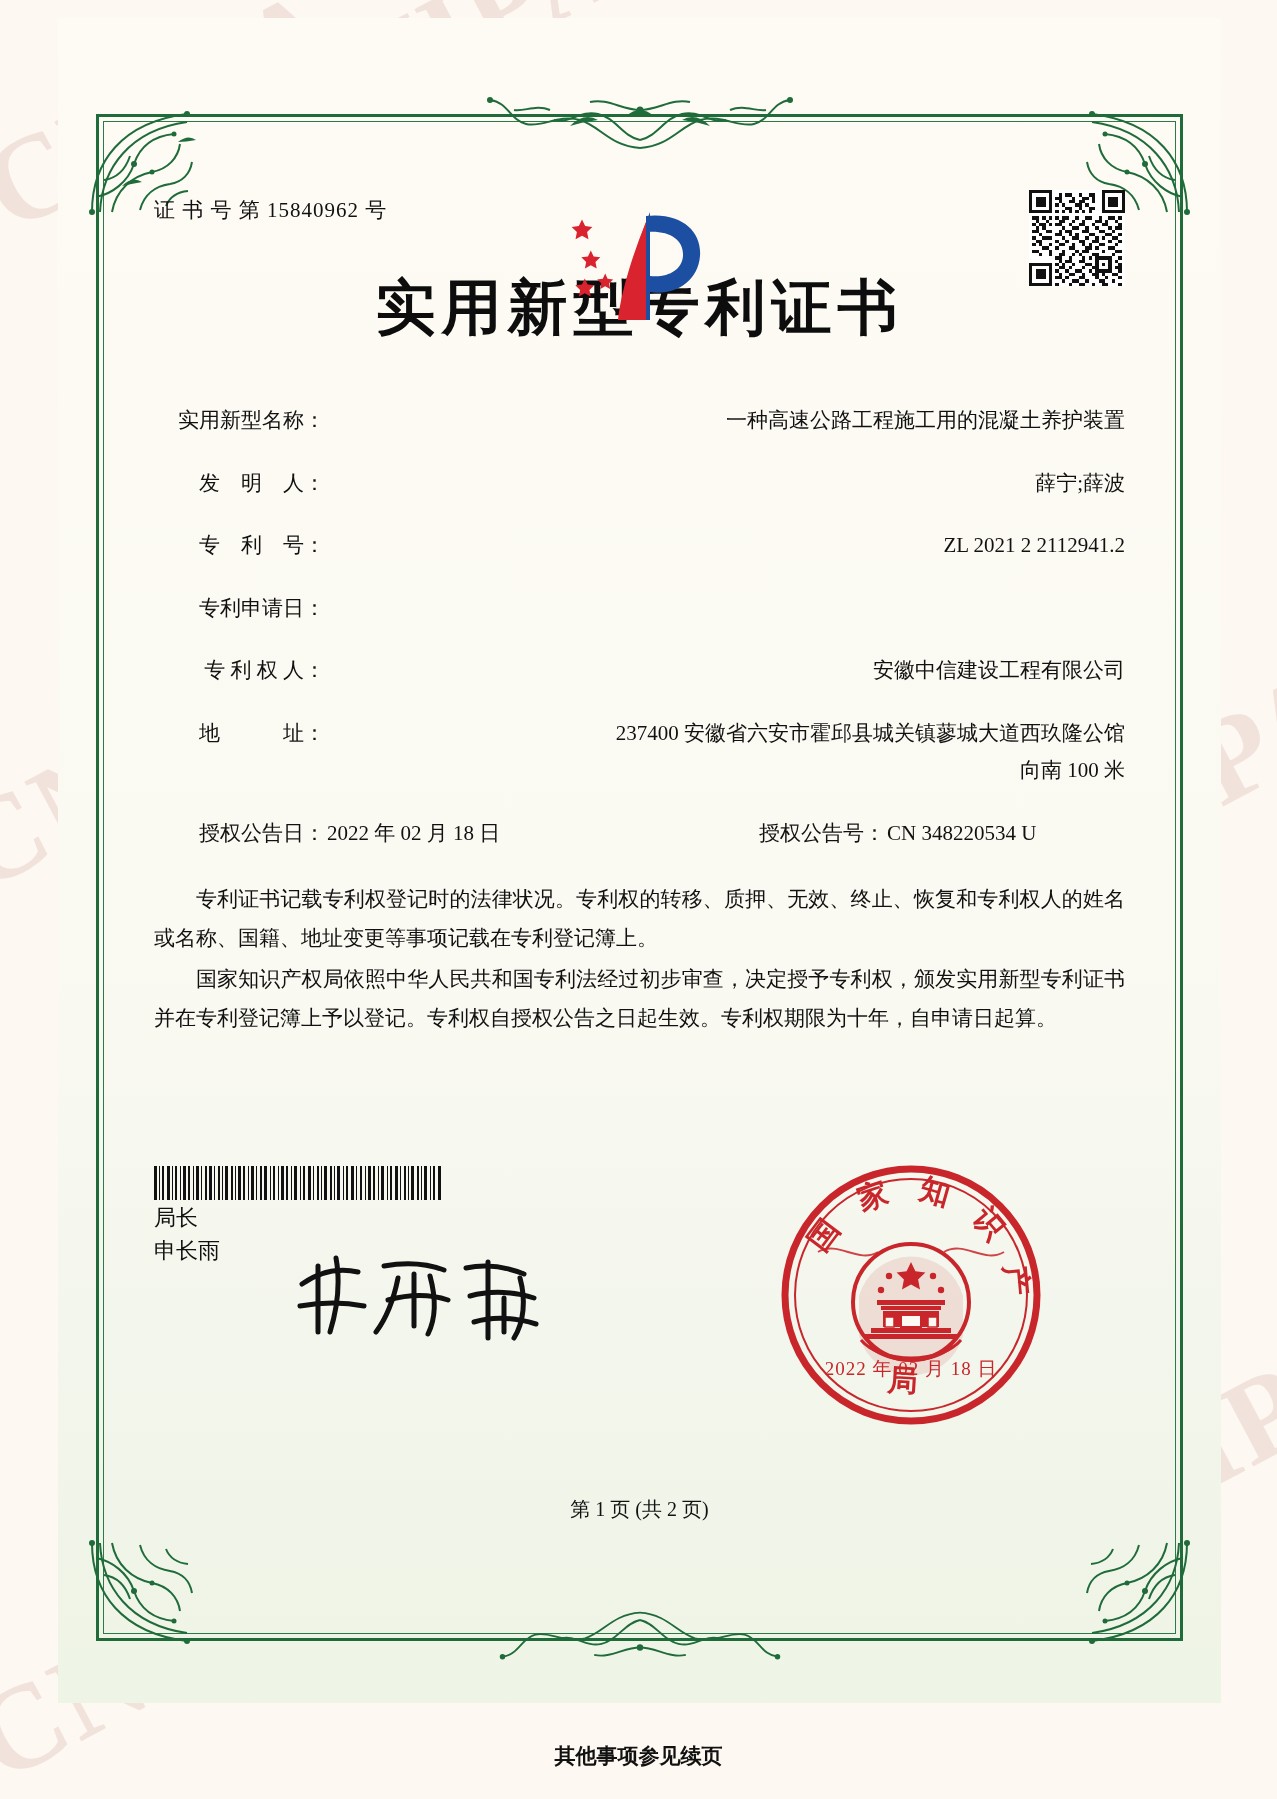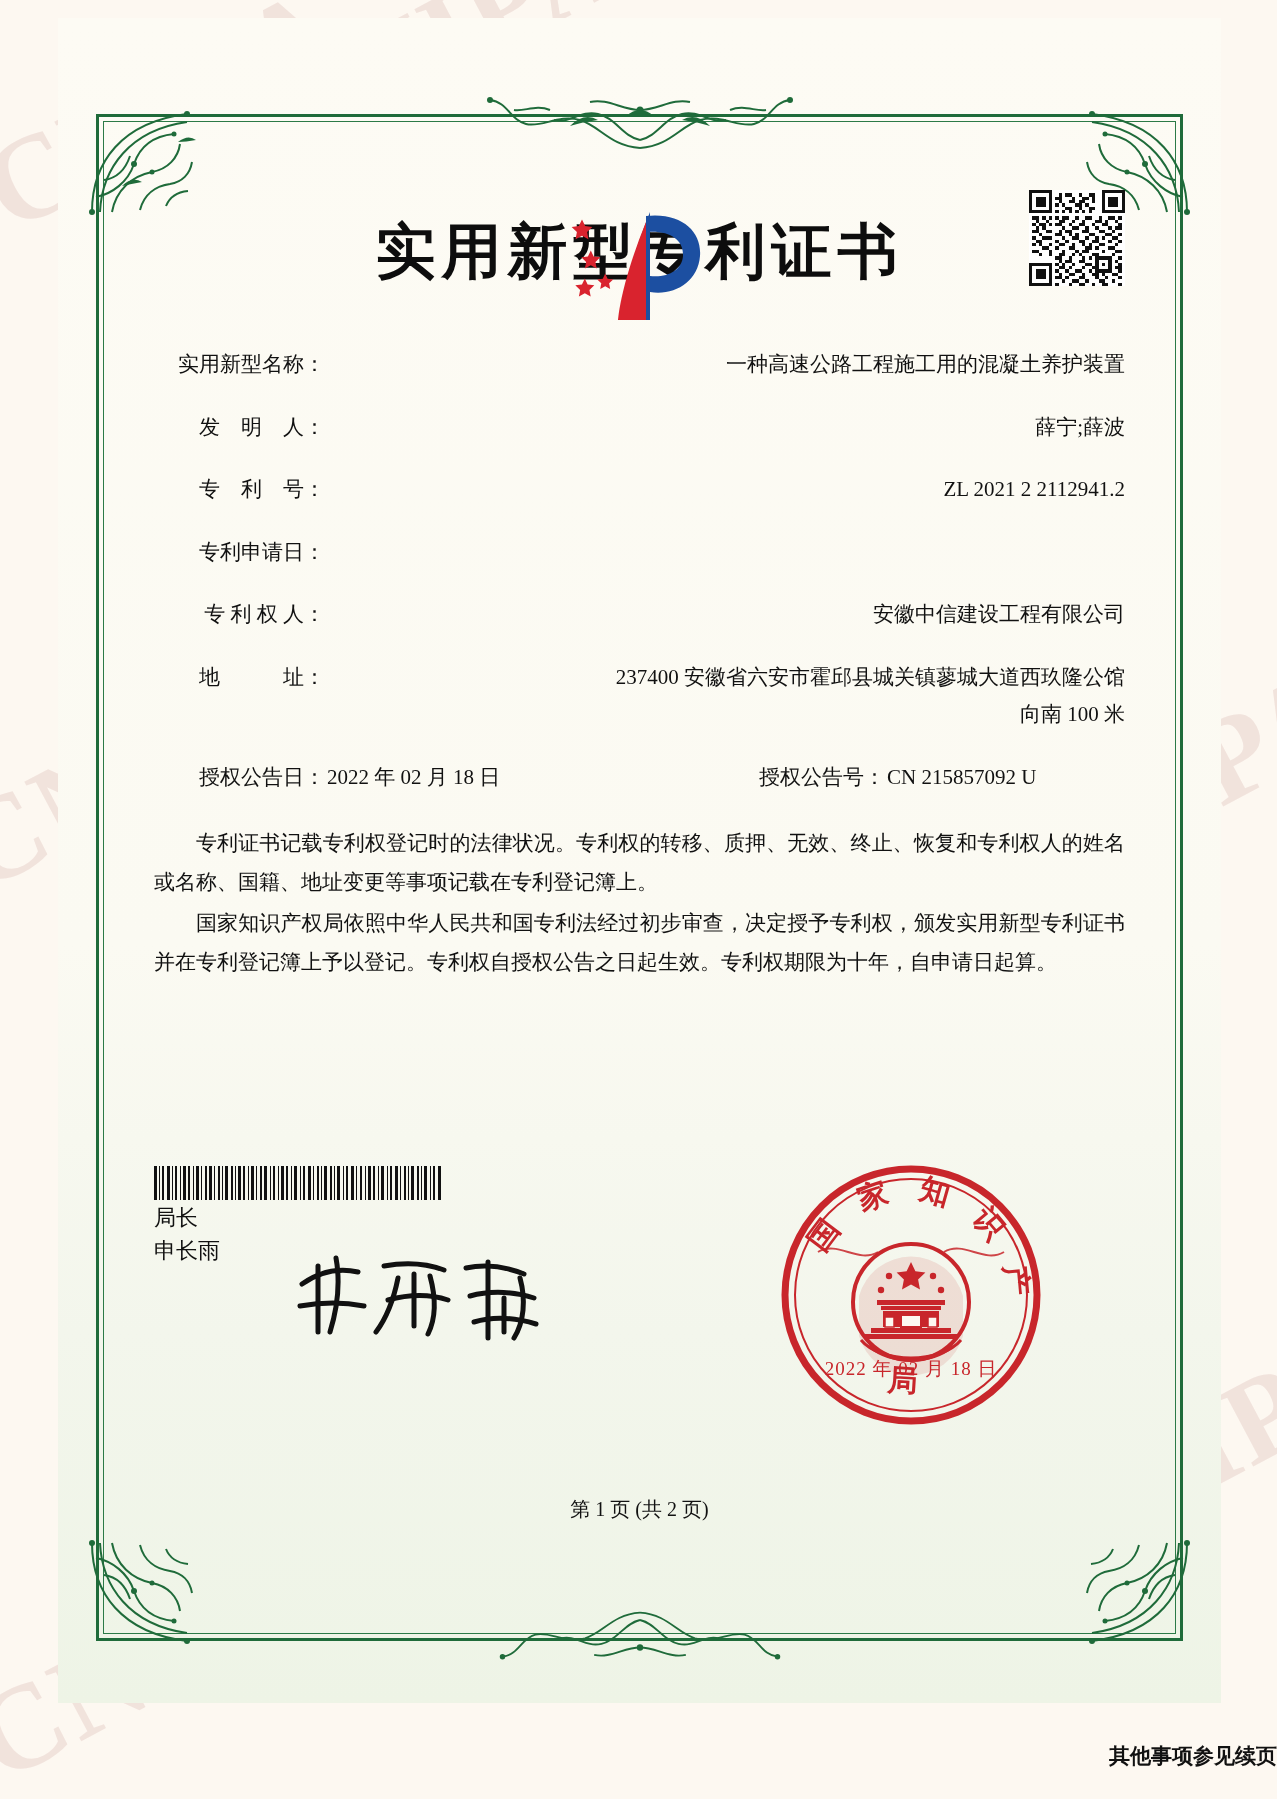--- a/index.html
+++ b/index.html
@@ -236,21 +236,21 @@
     text-align: center;
     top: 1478px;
     font-size: 20px;
     color: #111;
     z-index: 4;
   }
 
   .footer-note {
     position: absolute;
     width: 1277px;
-    text-align: right;
+    text-align: center;
     top: 1742px;
     font-size: 21px;
     font-weight: bold;
     color: #111;
     z-index: 6;
   }
 </style>
 </head>
 <body>
 
@@ -605,20 +605,21 @@
           <rect x="8" y="28" width="1" height="1"></rect>
             <rect x="12" y="28" width="1" height="1"></rect>
           <rect x="15" y="28" width="2" height="1"></rect>
             <rect x="19" y="28" width="1" height="1"></rect>
           <rect x="22" y="28" width="2" height="1"></rect>
             <rect x="27" y="28" width="1" height="1"></rect>
         </g>
       </svg>
     </div>
 
+    <div class="cert-no">证 书 号 第 15840962 号</div>
 
     <div class="main-title">实用新型专利证书</div>
 
     <div class="fields">
 
       <div class="field">
         <span class="f-label tight">实用新型名称</span>
         <span class="f-colon">：</span>
         <span class="f-value">一种高速公路工程施工用的混凝土养护装置</span>
       </div>
@@ -657,21 +658,21 @@
 
       <div class="field row-split">
         <span class="left">
           <span class="f-label tight">授权公告日</span>
           <span class="f-colon">：</span>
           <span>2022 年 02 月 18 日</span>
         </span>
         <span class="right">
           <span class="f-label tight">授权公告号</span>
           <span class="f-colon">：</span>
-          <span>CN 215857092 U</span>
+          <span>CN 348220534 U</span>
         </span>
       </div>
     </div>
 
     <div class="paragraphs">
       <p>专利证书记载专利权登记时的法律状况。专利权的转移、质押、无效、终止、恢复和专利权人的姓名或名称、国籍、地址变更等事项记载在专利登记簿上。</p>
       <p>国家知识产权局依照中华人民共和国专利法经过初步审查，决定授予专利权，颁发实用新型专利证书并在专利登记簿上予以登记。专利权自授权公告之日起生效。专利权期限为十年，自申请日起算。</p>
     </div>
   </div>
 

